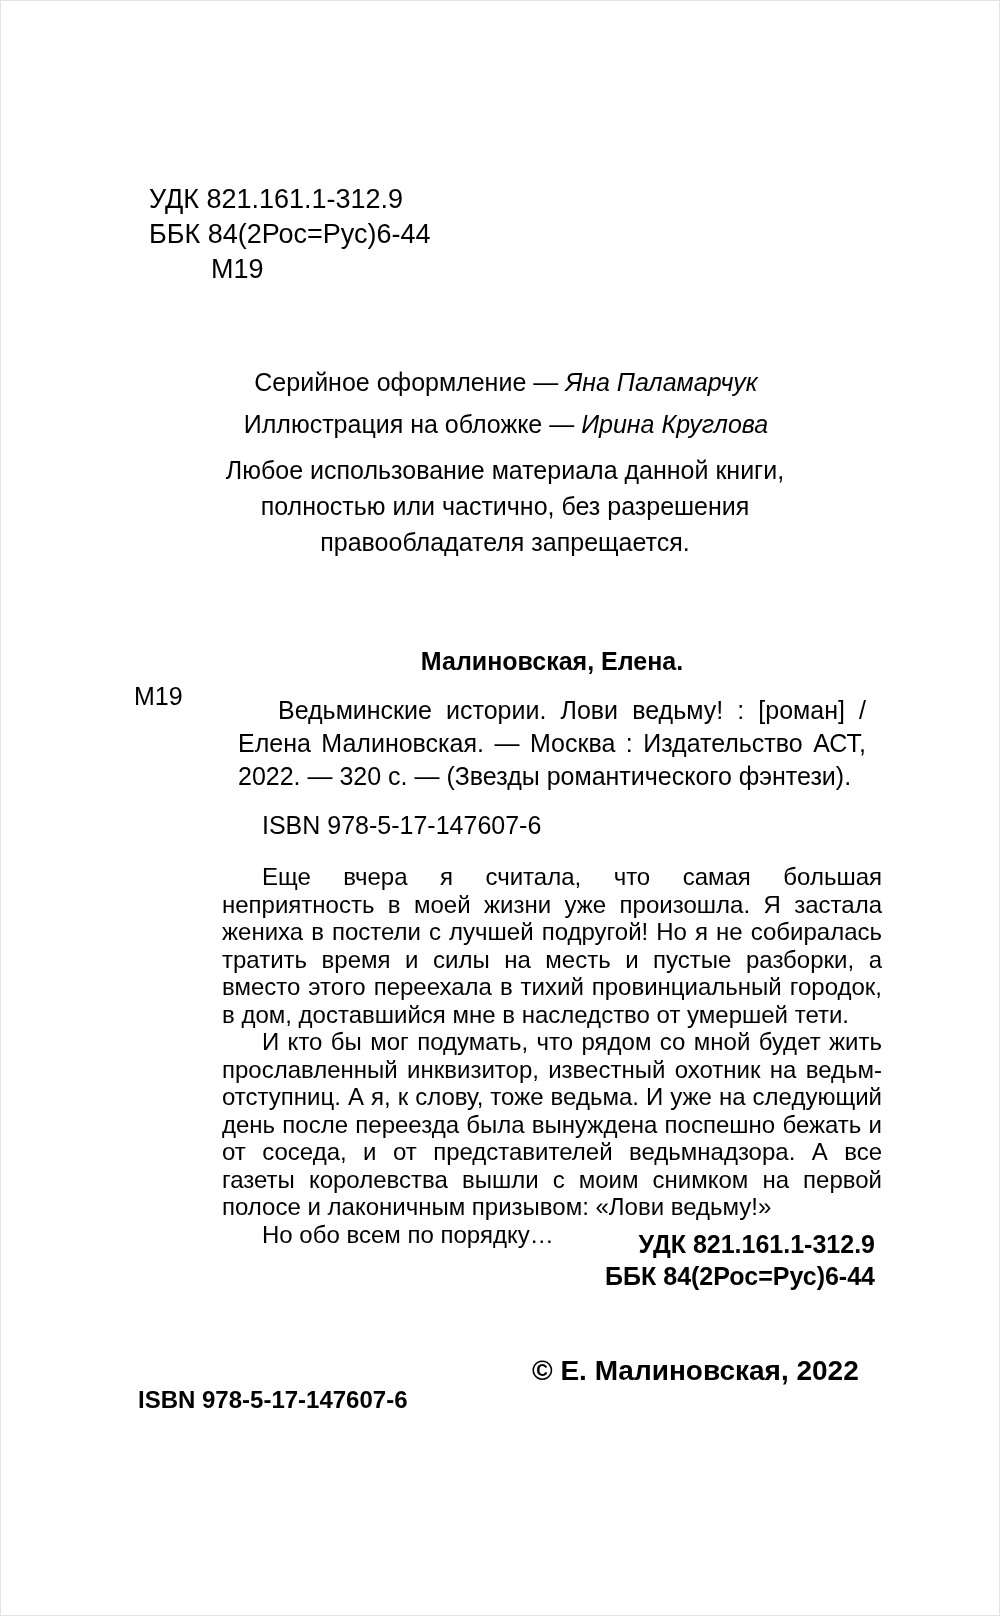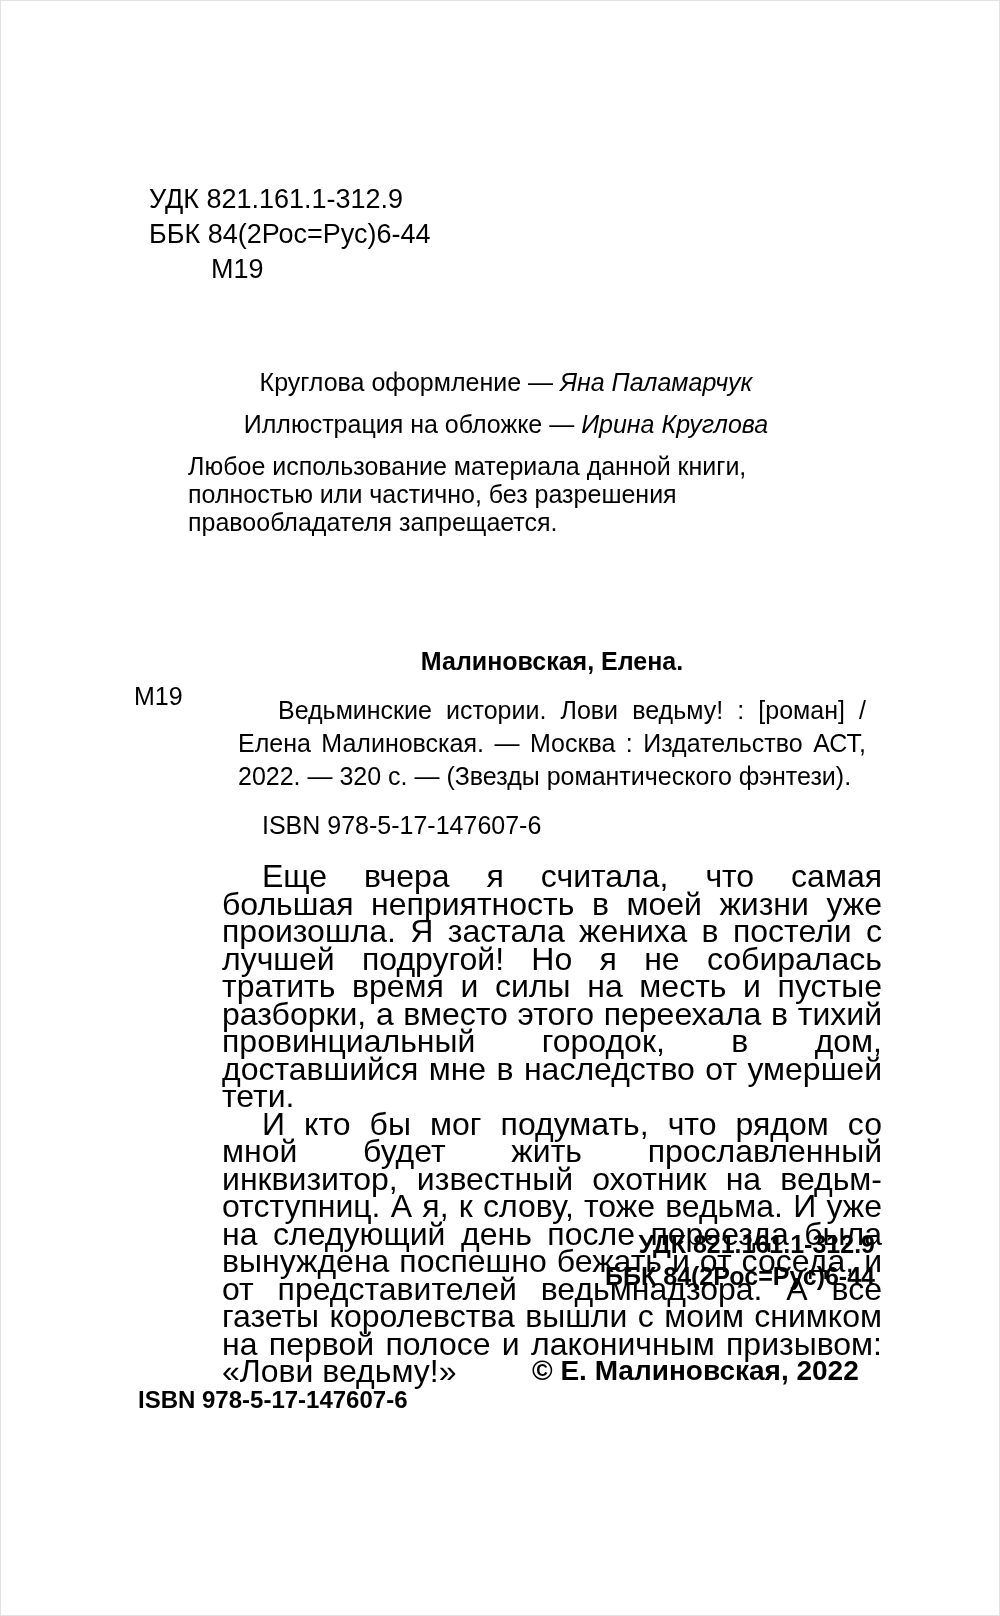--- a/index.html
+++ b/index.html
@@ -19,34 +19,34 @@
   }
   .top-block .code-line { margin-left:62px; }
 
   
   .credits-line {
     position:absolute; left:6px; width:1000px;
     text-align:center; font-size:25px; white-space:nowrap;
   }
   .credits-line .name { font-style:italic; }
   .rights-notice {
-    position:absolute; left:188px; top:452px; width:660px;
-    text-align:left; font-size:25px; line-height:28px;
+    position:absolute; left:175px; top:452px; width:660px;
+    text-align:center; font-size:25px; line-height:36px;
   }
 
   
   .catalog {
     position:absolute; left:222px; top:645px; width:660px;
     font-size:25px; line-height:33px; text-align:justify;
   }
   .catalog .author { font-weight:bold; text-align:center; }
   .catalog .hang-code { position:absolute; left:-88px; top:35px; font-weight:normal; }
   .catalog .desc { text-indent:40px; margin:16px; }
   .catalog .isbn-line { text-indent:40px; text-align:left; margin-top:6px; }
-  .annotation { font-size:32px; line-height:27.5px; }
+  .annotation { font-size:24px; line-height:27.5px; }
   .annotation p { margin:0; text-indent:40px; text-align:justify; }
   .annotation p.first { margin-top:21px; }
   .annotation p.last { text-align:left; }
 
   
   .bottom-codes {
     position:absolute; right:125px; top:1228px;
     text-align:right; font-weight:bold;
     font-size:25px; line-height:32px; white-space:nowrap;
   }
@@ -66,36 +66,37 @@
 
 <div class="page">
 
   <div class="top-block">
     <div>УДК 821.161.1-312.9</div>
     <div>ББК 84(2Рос=Рус)6-44</div>
     <div class="code-line">М19</div>
   </div>
 
   <div class="credits-line" style="top:368px;">
-    <span>Круглова оформление — </span><span class="name">Яна Паламарчук</span>
+    <span>Серийное оформление — </span><span class="name">Яна Паламарчук</span>
   </div>
   <div class="credits-line" style="top:410px;">
     <span>Иллюстрация на обложке — </span><span class="name">Ирина Круглова</span>
   </div>
   <div class="rights-notice">Любое использование материала данной книги, полностью или частично, без разрешения правообладателя запрещается.</div>
 
   <div class="catalog">
     <div class="author">Малиновская, Елена.</div>
     <div class="hang-code">М19</div>
     <p class="desc">Ведьминские истории. Лови ведьму! : [роман] / Елена Малиновская. — Москва : Издательство АСТ, 2022. — 320 с. — (Звезды романтического фэнтези).</p>
     <div class="isbn-line">ISBN 978-5-17-147607-6</div>
 
     <div class="annotation">
       <p class="first">Еще вчера я считала, что самая большая неприятность в моей жизни уже произошла. Я застала жениха в постели с лучшей подругой! Но я не собиралась тратить время и силы на месть и пустые разборки, а вместо этого переехала в тихий провинциальный городок, в дом, доставшийся мне в наследство от умершей тети.</p>
       <p>И кто бы мог подумать, что рядом со мной будет жить прославленный инквизитор, известный охотник на ведьм-отступниц. А я, к слову, тоже ведьма. И уже на следующий день после переезда была вынуждена поспешно бежать и от соседа, и от представителей ведьмнадзора. А все газеты королевства вышли с моим снимком на первой полосе и лаконичным призывом: «Лови ведьму!»</p>
+      <p class="last">Но обо всем по порядку…</p>
     </div>
   </div>
 
   <div class="bottom-codes">
     <div>УДК 821.161.1-312.9</div>
     <div>ББК 84(2Рос=Рус)6-44</div>
   </div>
 
   <div class="footer-isbn">ISBN 978-5-17-147607-6</div>
   <div class="footer-copyrights">

